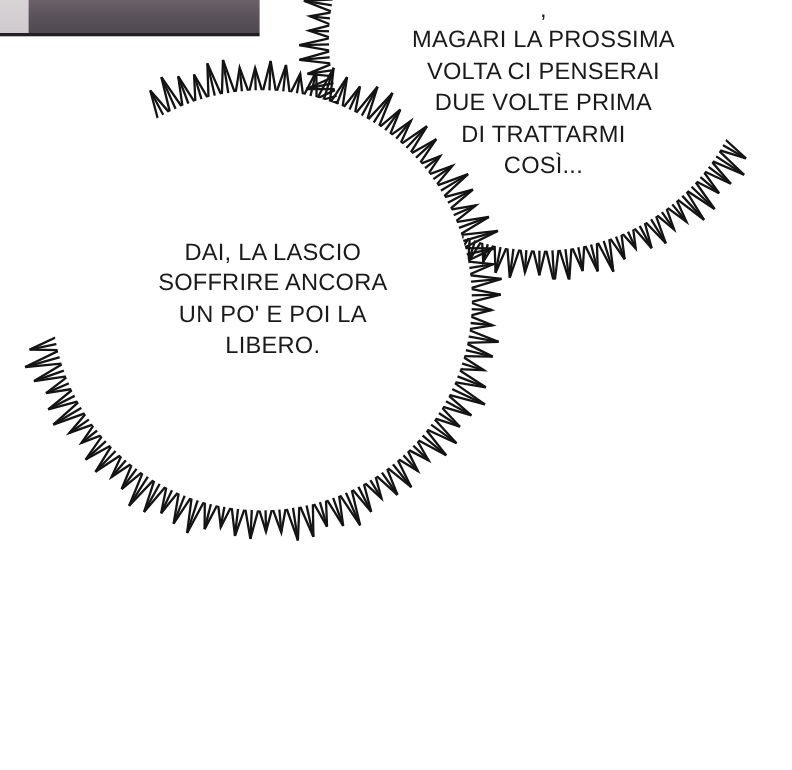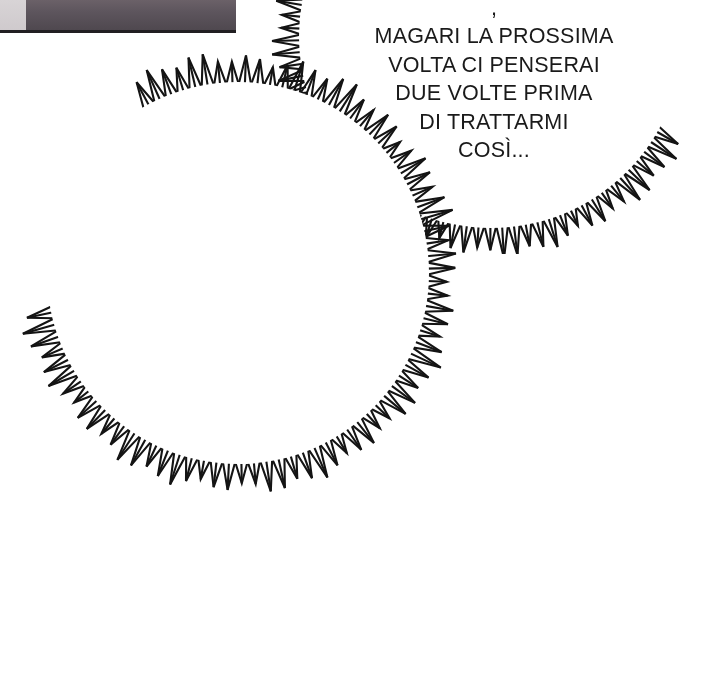--- a/index.html
+++ b/index.html
@@ -418,14 +418,18 @@
           <path d="M 74.0 288.0 L 43.0 292.4 L 69.9 276.3" stroke-linejoin="miter"></path>
           <line x1="71.9" y1="282.2" x2="43.0" y2="292.4"></line>
           <path d="M 69.9 276.3 L 34.9 279.7 L 66.5 264.3" stroke-linejoin="miter"></path>
           <line x1="68.1" y1="270.3" x2="34.9" y2="279.7"></line>
           <path d="M 66.5 264.3 L 39.0 263.8 L 63.9 252.2" stroke-linejoin="miter"></path>
           <line x1="65.1" y1="258.3" x2="39.0" y2="263.8"></line>
         </g>
       <circle cx="250" cy="219" r="191" fill="#ffffff" stroke="none"></circle>
     </svg>
   </div>
+  <div class="balloon-text" id="balloon-lower-text">DAI, LA LASCIO
+SOFFRIRE ANCORA
+UN PO' E POI LA
+LIBERO.</div>
 
 </div>
 
 </body></html>

